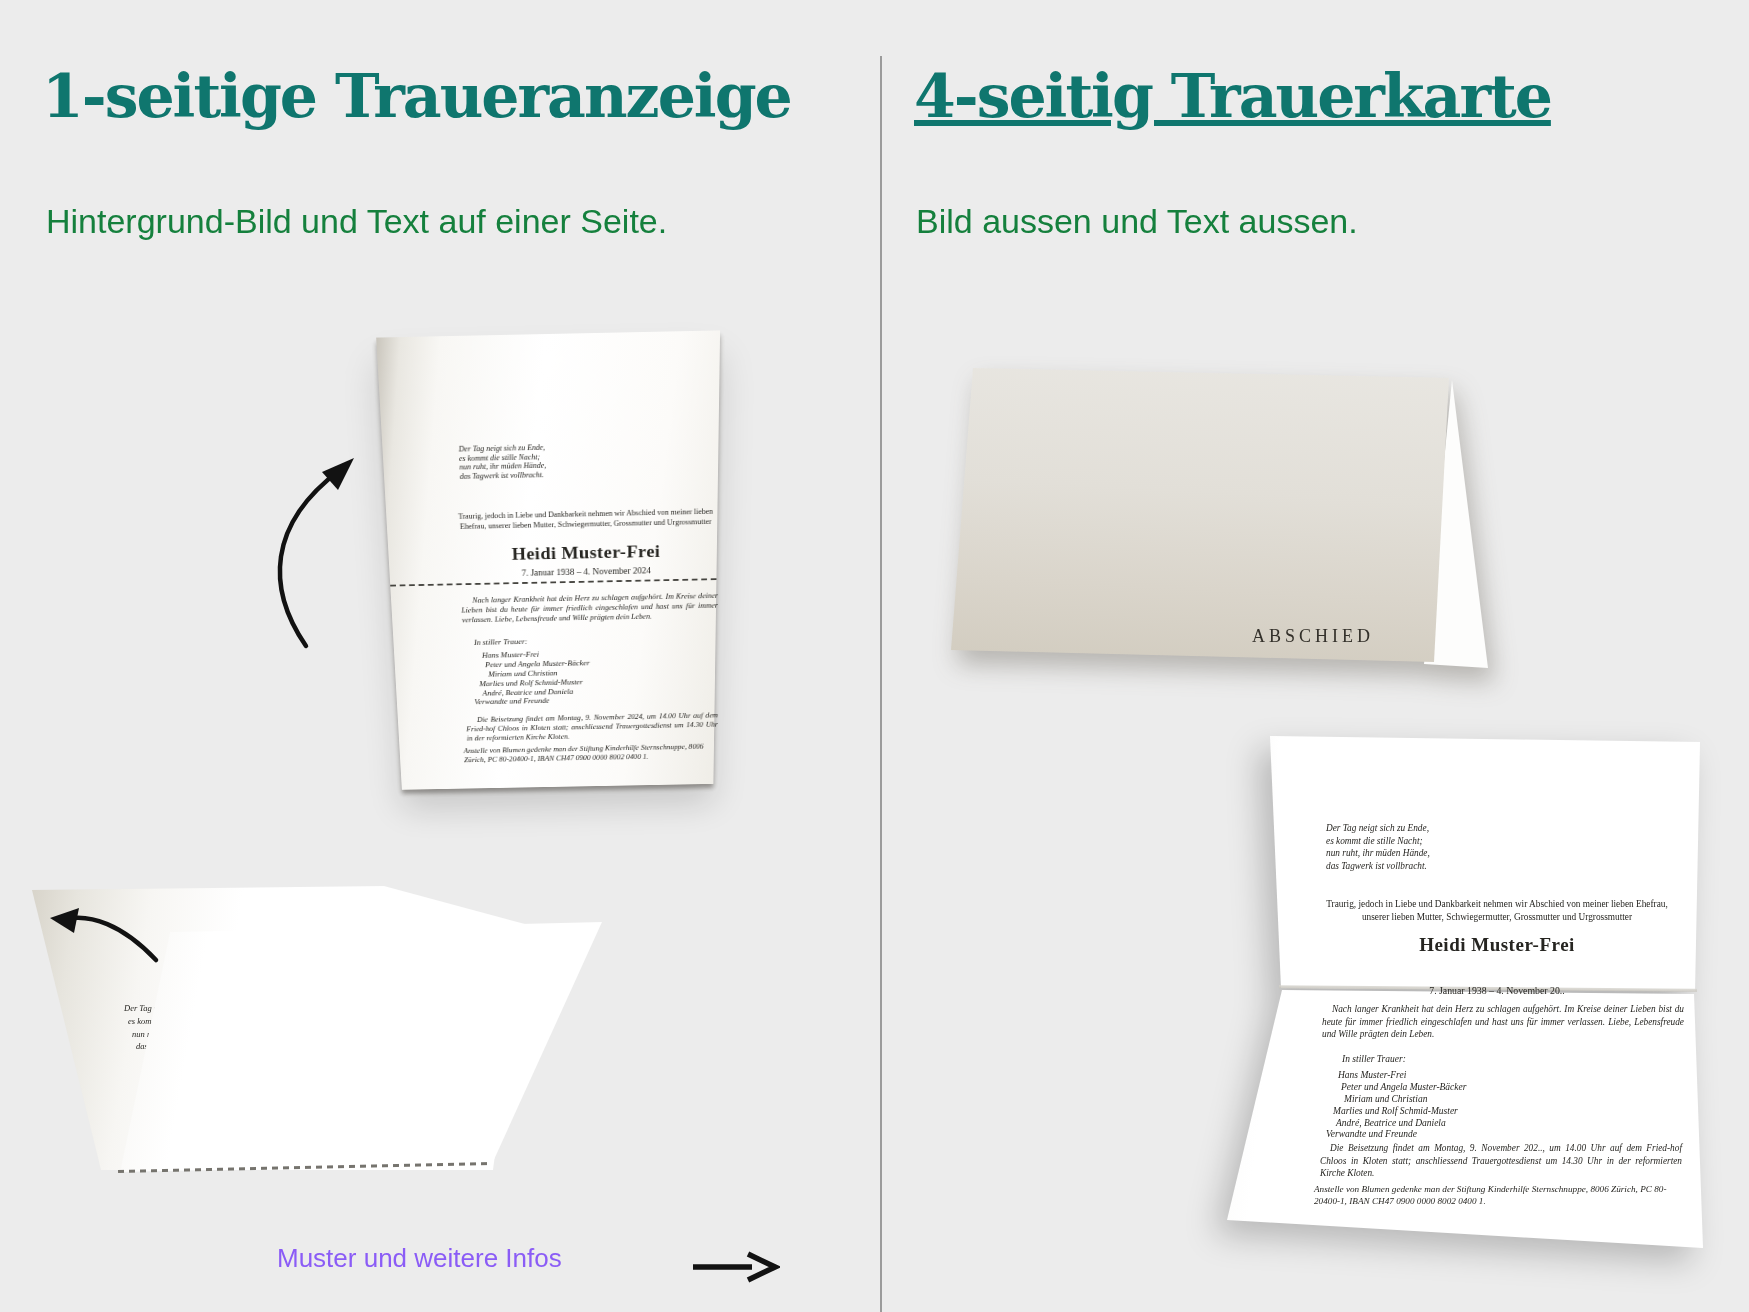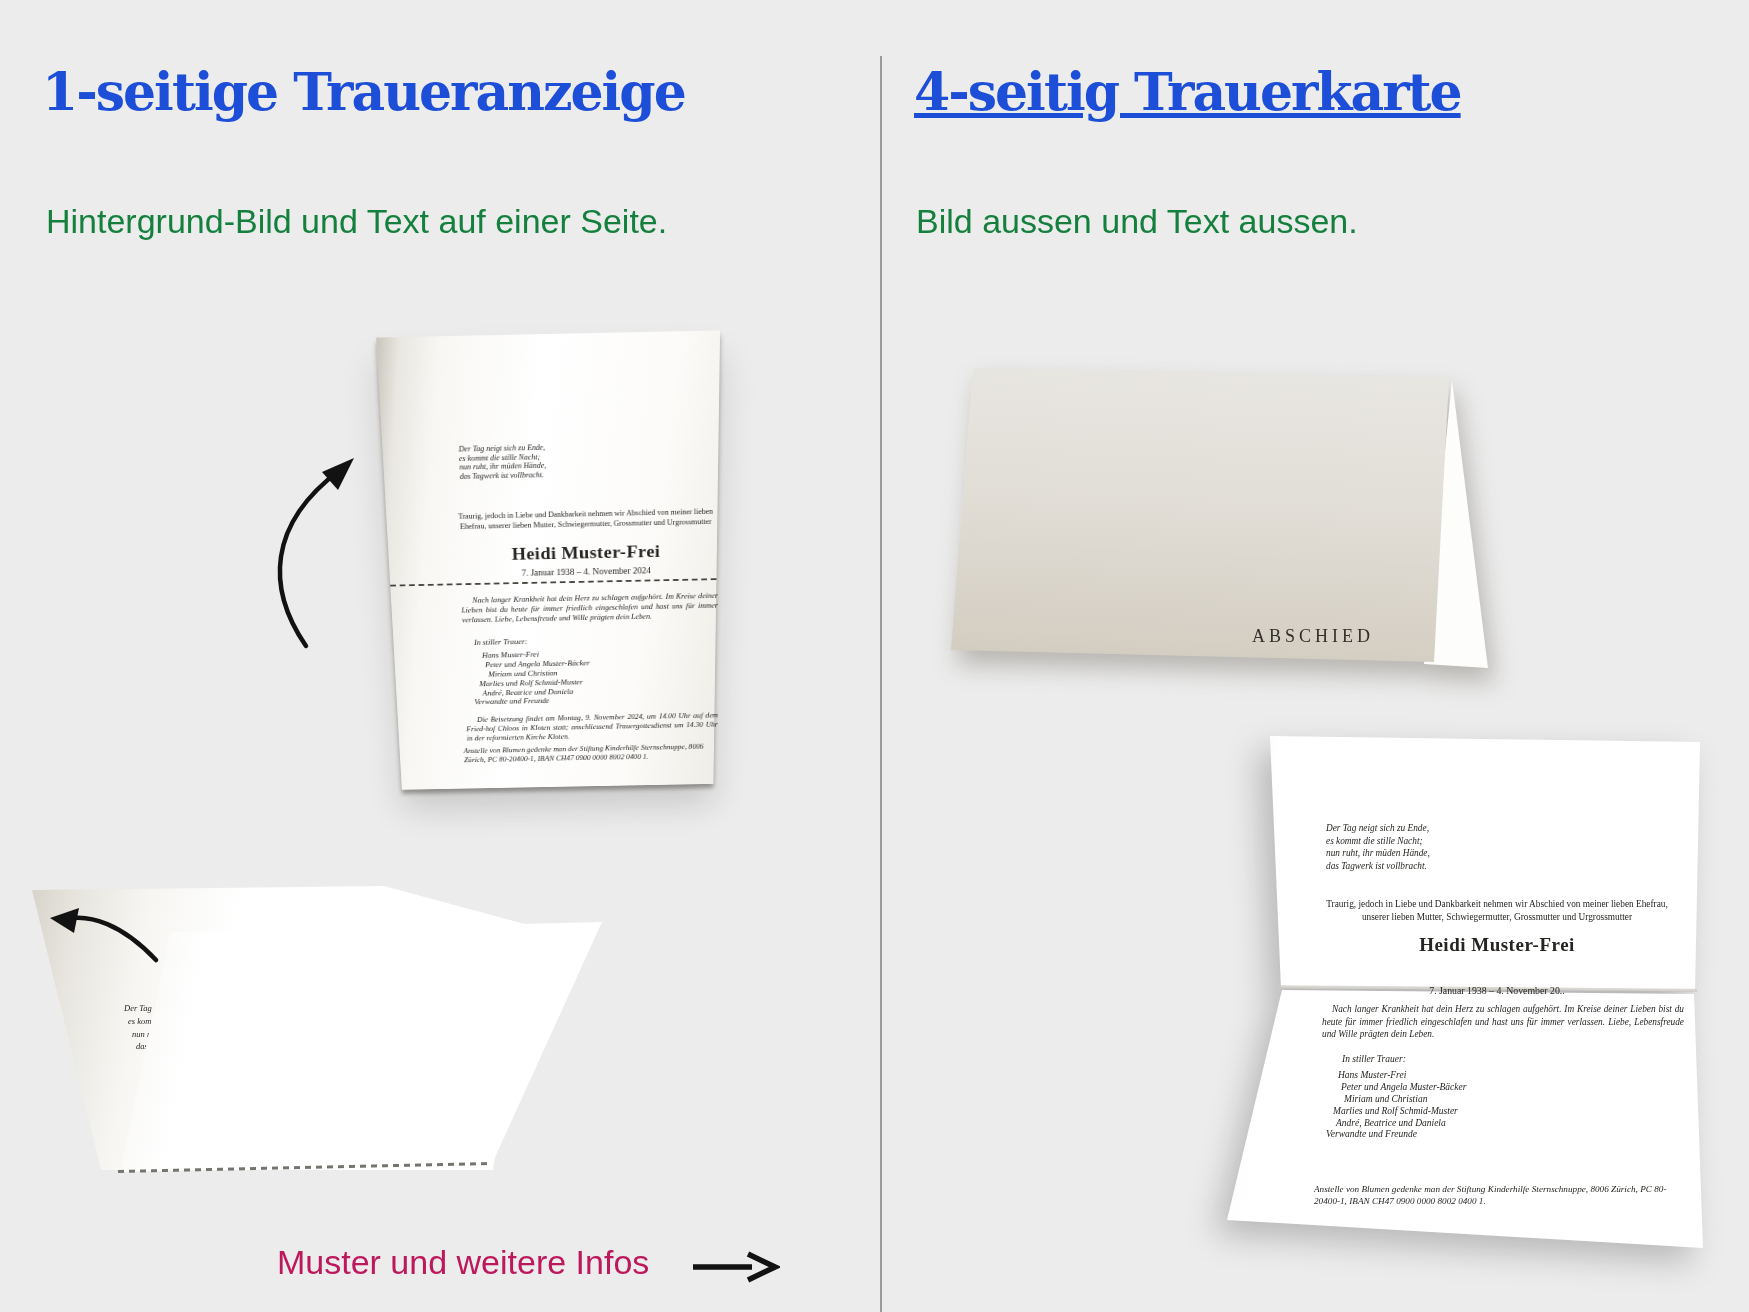--- a/index.html
+++ b/index.html
@@ -7,21 +7,21 @@
     width:1749px;height:1312px;position:relative;overflow:hidden;
     background:#ececec;
     font-family:"Liberation Sans",sans-serif;
     color:#1d1c1a;
   }
   .abs{position:absolute;}
 
   
   .col-title{
     font-family:"DejaVu Serif",serif;font-weight:bold;
-    font-size:52px;letter-spacing:-2px;color:#1d4ed8;line-height:1;
+    font-size:60px;letter-spacing:-2px;color:#0f766e;line-height:1;
     white-space:nowrap;
   }
   .col-sub{
     font-family:"Liberation Sans",sans-serif;font-size:34px;color:#15803d;
     white-space:nowrap;
   }
   .divider{left:880px;top:56px;width:2px;height:1256px;background:#9b9b9b;}
 
   
   .cardtext{font-family:"Liberation Serif",serif;color:#262521;}
@@ -116,21 +116,21 @@
   .rc-name{left:90px;width:370px;top:206px;font-size:19px;}
   .rc-dates{left:90px;width:370px;top:241px;font-size:9.8px;margin-top:16px;}
   .rc-obituary{left:100px;width:362px;top:275px;font-size:9.3px;line-height:1.35;text-indent:10px;}
   .rc-mlabel{left:120px;top:326px;font-size:9.5px;}
   .rc-mourners{left:116px;top:342px;font-size:9.5px;line-height:1.25;}
   .rc-funeral{left:98px;width:362px;top:414px;font-size:9.3px;line-height:1.35;text-indent:10px;}
   .rc-donation{left:92px;width:372px;top:456px;font-size:9.2px;line-height:1.3;}
 
   
   .footer-label{
-    left:277px;top:1243px;font-size:34px;color:#be185d;white-space:nowrap;
+    left:277px;top:1243px;font-size:26px;color:#8b5cf6;white-space:nowrap;
     cursor:pointer;
   }
 </style>
 </head>
 <body>
 
 <div class="abs divider"></div>
 
 <div class="abs col-title" style="left:42px;top:66px;">1-seitige Traueranzeige</div>
 <div class="abs col-sub" style="left:46px;top:202px;">Hintergrund-Bild und Text auf einer Seite.</div>
@@ -208,20 +208,21 @@
   <div class="abs cardtext it just rc-obituary">Nach langer Krankheit hat dein Herz zu schlagen aufgehört. Im Kreise deiner Lieben bist du heute für immer friedlich eingeschlafen und hast uns für immer verlassen. Liebe, Lebensfreude und Wille prägten dein Leben.</div>
   <div class="abs cardtext it rc-mlabel">In stiller Trauer:</div>
   <div class="abs cardtext it mourners rc-mourners">
     <span style="display:block">Hans Muster-Frei</span>
     <span style="display:block;margin-left:3px">Peter und Angela Muster-Bäcker</span>
     <span style="display:block;margin-left:6px">Miriam und Christian</span>
     <span style="display:block;margin-left:-5px">Marlies und Rolf Schmid-Muster</span>
     <span style="display:block;margin-left:-2px">André, Beatrice und Daniela</span>
     <span style="display:block;margin-left:-12px">Verwandte und Freunde</span>
   </div>
+  <div class="abs cardtext it just rc-funeral">Die Beisetzung findet am Montag, 9. November 202.., um 14.00 Uhr auf dem Fried-hof Chloos in Kloten statt; anschliessend Trauergottesdienst um 14.30 Uhr in der reformierten Kirche Kloten.</div>
   <div class="abs cardtext it rc-donation">Anstelle von Blumen gedenke man der Stiftung Kinderhilfe Sternschnuppe, 8006 Zürich, PC 80-20400-1, IBAN CH47 0900 0000 8002 0400 1.</div>
 </div>
 
 <div class="abs footer-label">Muster und weitere Infos</div>
 <svg class="abs arrow-svg" style="left:690px;top:1250px;cursor:pointer;" width="90" height="34" viewBox="0 0 90 34">
   <path d="M 3 17 L 62 17" stroke="#121212" stroke-width="5.5" stroke-linecap="butt" fill="none"></path>
   <path d="M 58 4 L 85 17 L 58 30" stroke="#121212" stroke-width="5.5" fill="none" stroke-linejoin="miter"></path>
 </svg>
 
 </body></html>

